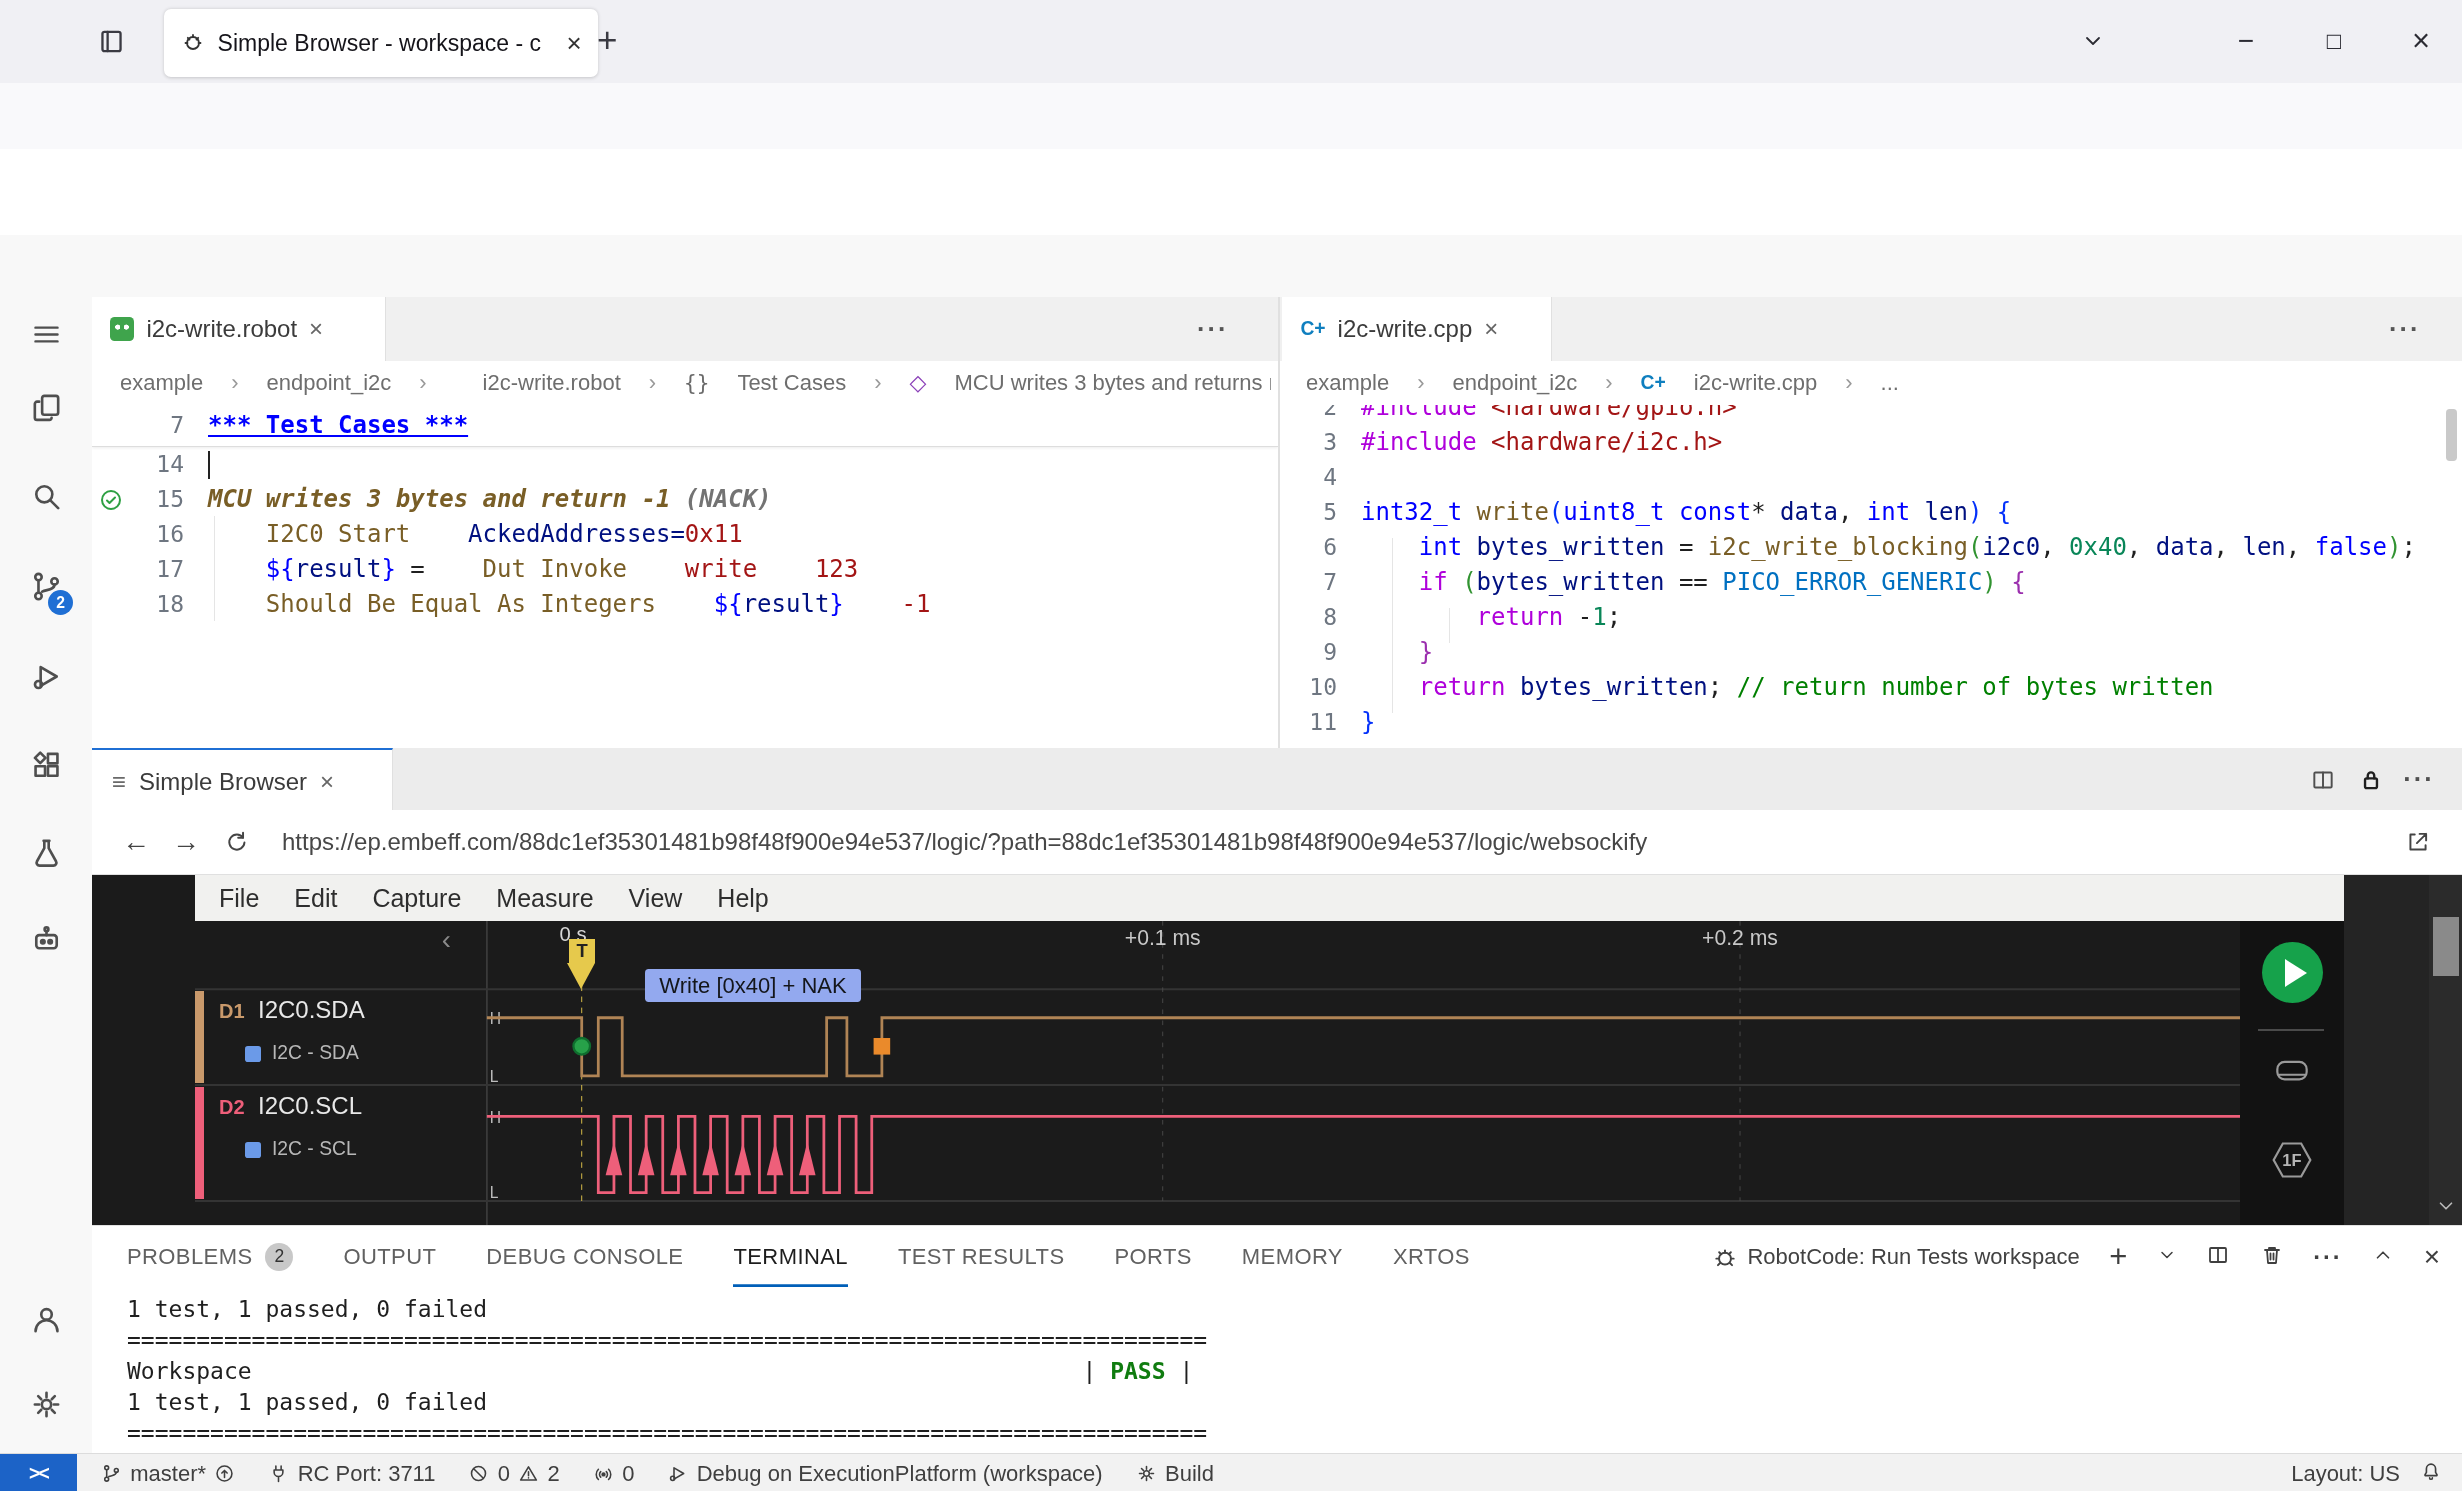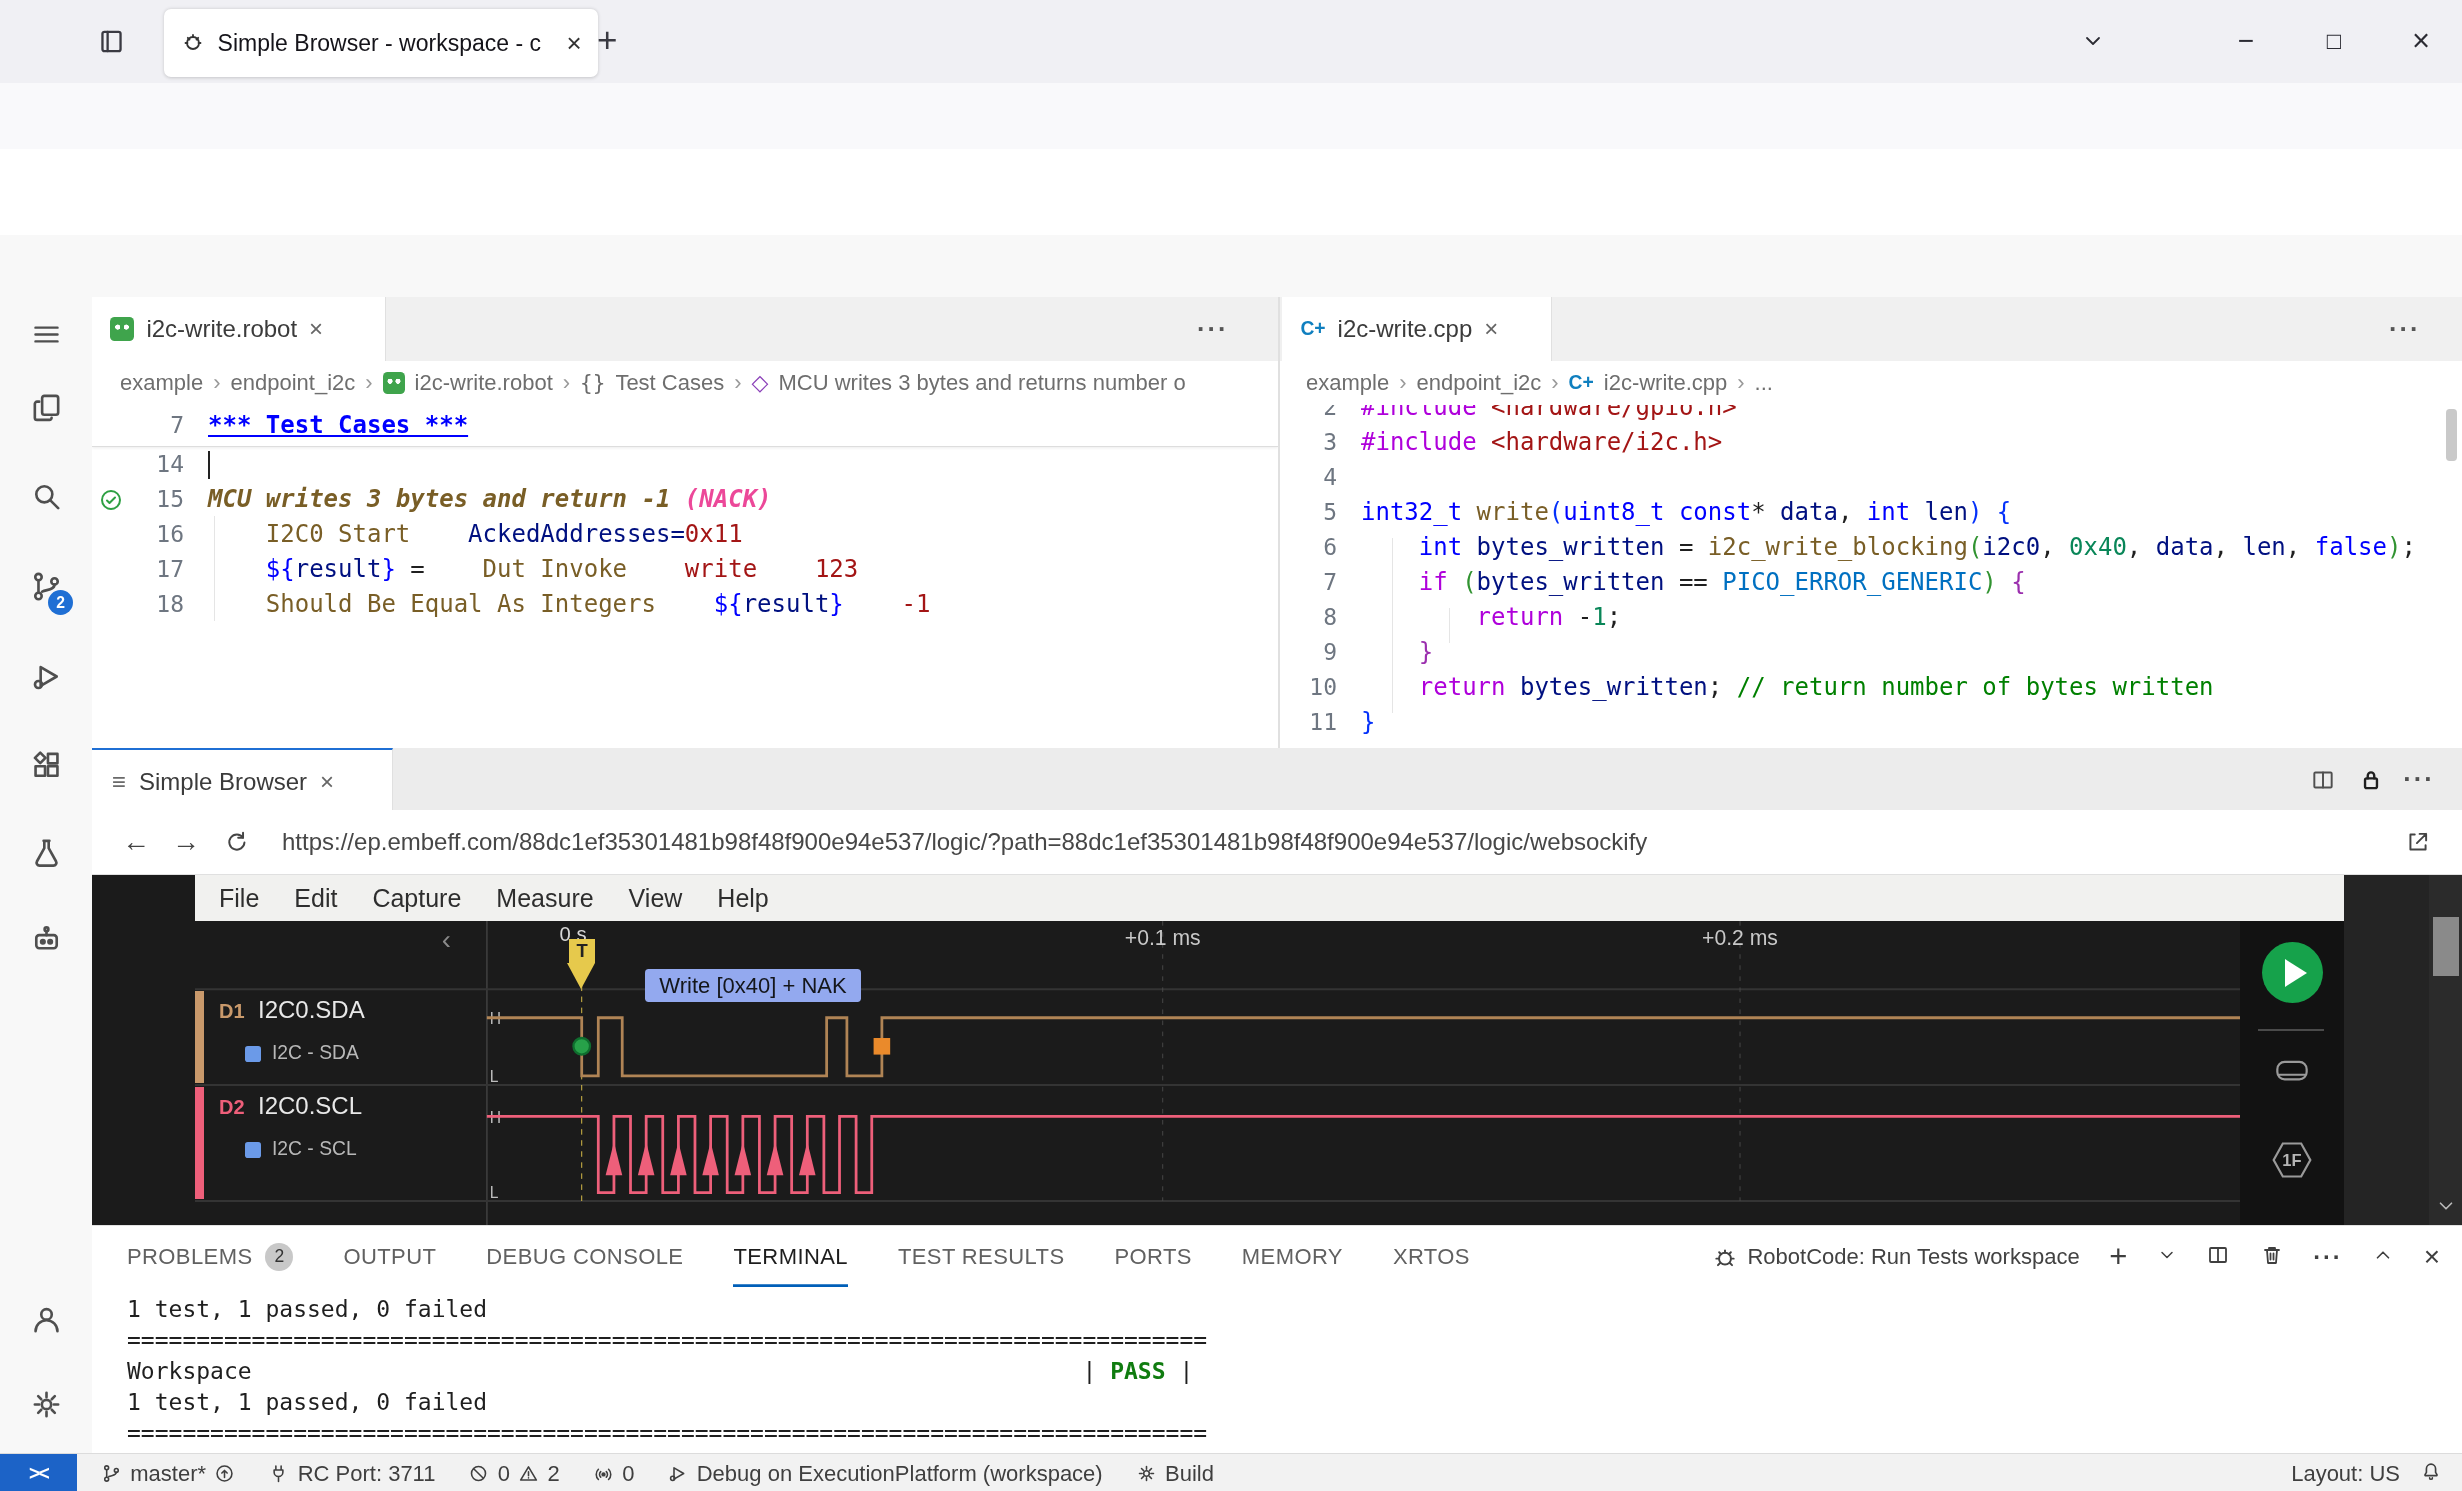--- a/index.html
+++ b/index.html
@@ -49,42 +49,42 @@
 
   .tabsrow{left:92px;top:297px;width:2370px;height:64px;background:#f0f0f0;}
   .etab{position:absolute;top:0;height:64px;background:#fff;border-right:0.9px solid #e0e0e0;
         display:flex;align-items:center;padding:0 18.4px;gap:12px;}
   .etab-label{font-size:24px;color:#3b3b3b;white-space:nowrap;}
   .etab-x{color:#666;font-size:24px;}
   .tab-dots{position:absolute;top:0;height:64px;display:flex;align-items:center;color:#555;font-size:26px;font-weight:700;letter-spacing:1.8px;}
   .group-divider{left:1278px;top:297px;width:1.8px;height:451px;background:#e0e0e0;}
 
   .bcrow{left:92px;top:361px;width:2370px;height:44px;background:#fff;}
-  .crumbs{position:absolute;top:0;height:44px;display:flex;align-items:center;gap:10px;font-size:22px;color:#6e6e6e;
+  .crumbs{position:absolute;top:0;height:44px;display:flex;align-items:center;gap:28px;font-size:22px;color:#6e6e6e;
           white-space:nowrap;overflow:hidden;}
   .crumb-sep{color:#9a9a9a;font-size:22px;}
   .bci{display:inline-flex;align-items:center;justify-content:center;}
   .bci-robot{width:22px;height:22px;border-radius:4.6px;background:#3fa44c;
      background-image:radial-gradient(circle at 32% 42%,#fff 2.3px,rgba(0,0,0,0) 2.8px),radial-gradient(circle at 68% 42%,#fff 2.3px,rgba(0,0,0,0) 2.8px);}
   .bci-cpp{color:#0f7fbf;font-weight:700;font-size:19.3px;}
   .bci-braces{color:#6a6a6a;font-size:21px;font-family:"DejaVu Sans Mono",monospace;}
   .bci-cube{color:#8a3fb8;font-size:22px;}
 
   .editors{left:92px;top:405px;width:2370px;height:343px;background:#fff;overflow:hidden;}
   .edcol{position:absolute;top:0;height:343px;overflow:hidden;font-family:"DejaVu Sans Mono",monospace;font-size:24px;}
   .code-row{display:flex;height:35px;line-height:35px;white-space:pre;}
   .code-row.sticky{height:41px;line-height:41px;border-bottom:0.9px solid #ddd;box-shadow:0 1.8px 2.8px rgba(0,0,0,.07);background:#fff;}
   .gut-ico{width:37px;display:flex;align-items:center;justify-content:center;flex:none;}
   .gut-num{width:55px;text-align:right;color:#6e7681;font-size:23px;flex:none;}
   .code-text{padding-left:24px;}
   .cursor{display:inline-block;width:1.8px;height:28px;background:#222;vertical-align:middle;}
   .iguide{position:absolute;width:0.9px;background:#e5e5e5;}
   .c-sec{color:#0000ff;font-weight:700;text-decoration:underline;}
   .c-tc{color:#795e26;font-weight:700;font-style:italic;}
-  .c-tcb{color:#ec4899;font-weight:700;font-style:italic;}
+  .c-tcb{color:#737373;font-weight:700;font-style:italic;}
   .c-kw{color:#795e26;} .c-var{color:#001080;} .c-vbr{color:#0000ff;} .c-arg{color:#001080;}
   .c-num{color:#a31515;} .c-op{color:#1f1f1f;} .c-t{color:#1f1f1f;}
   .c-pp{color:#af00db;} .c-str{color:#a31515;} .c-type{color:#0000ff;} .c-fn{color:#795e26;}
   .c-id{color:#001080;} .c-numg{color:#098658;} .c-ctl{color:#af00db;} .c-cst{color:#0070c1;}
   .c-com{color:#008000;} .c-br1{color:#0431fa;} .c-br2{color:#319331;} .c-br3{color:#9b2fae;}
   .c-pass{color:#107c10;font-weight:700;}
   .scrollthumb{position:absolute;background:#c9c9c9;border-radius:3.7px;}
 
   .sbtabs{left:92px;top:748px;width:2370px;height:63px;background:#ececec;}
   .sbtab{position:absolute;left:0;top:0;height:63px;background:#fff;border-top:2.8px solid #1f6fd4;border-right:0.9px solid #e0e0e0;

